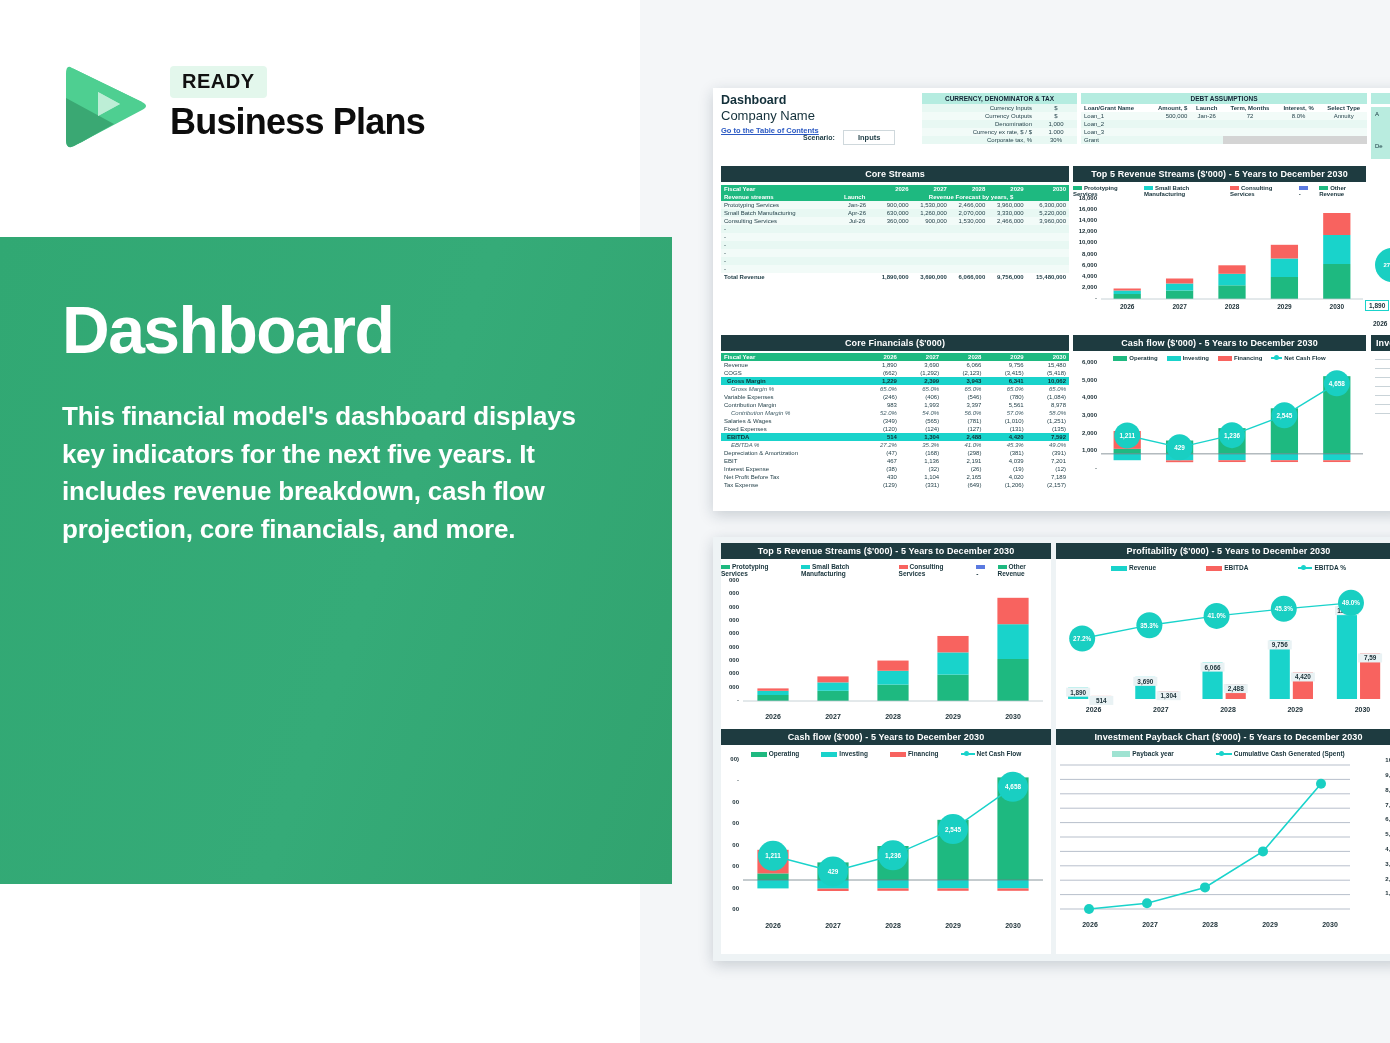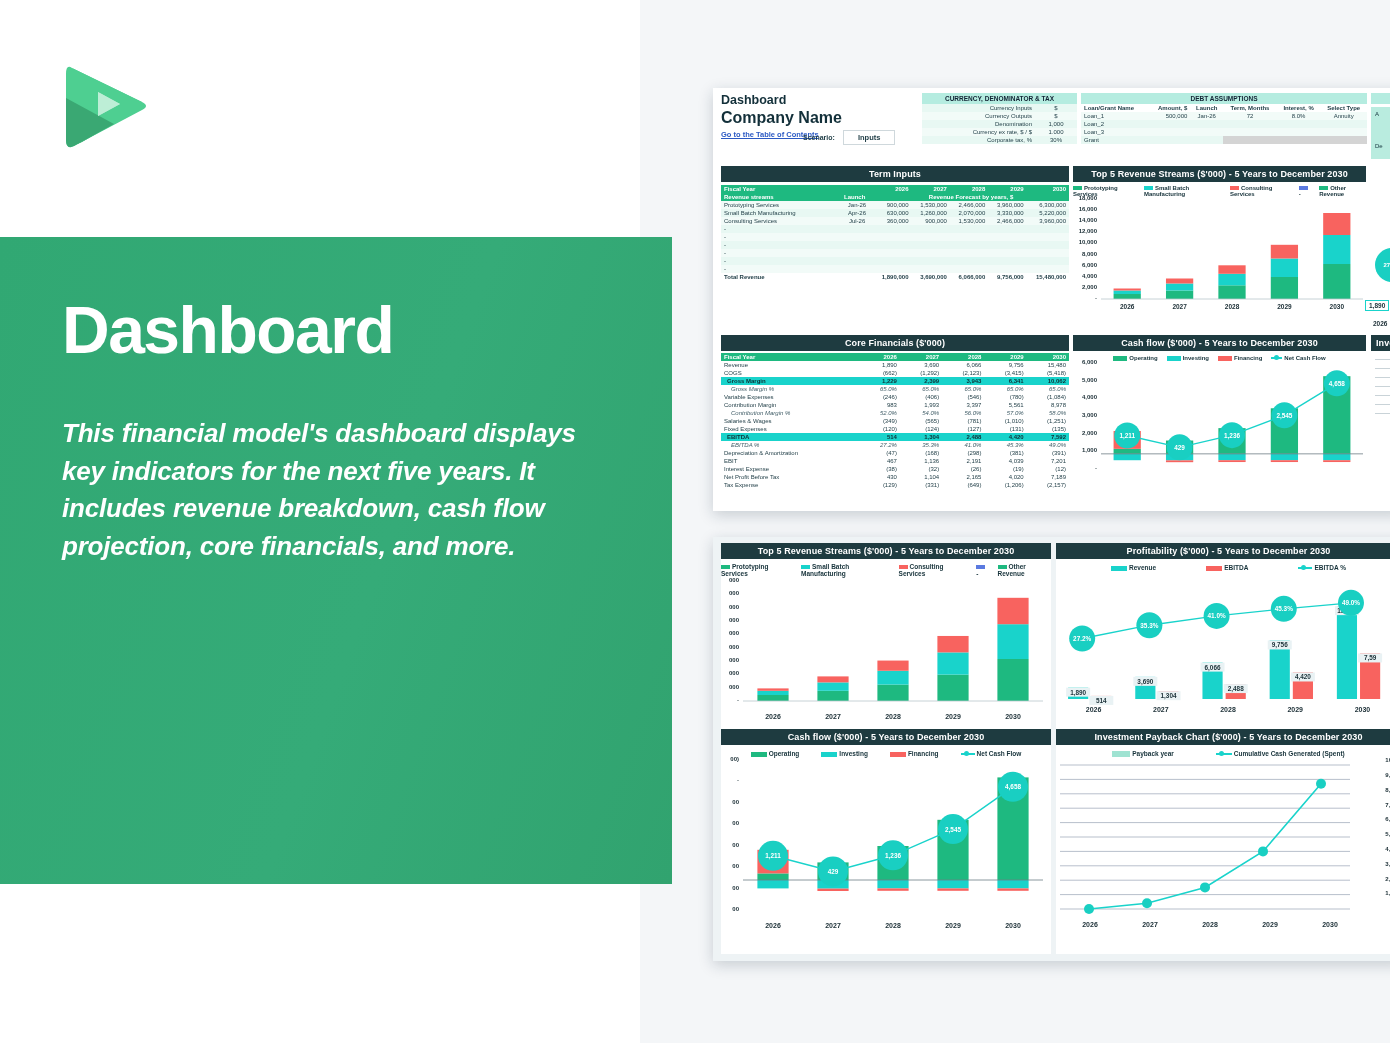--- a/index.html
+++ b/index.html
@@ -26,35 +26,35 @@
   
   .green-panel {
     position: absolute; left: 0; top: 237px; width: 672px; height: 647px;
     background: linear-gradient(110deg,#31a873 0%,#35ab78 55%,#31a36f 100%);
     padding: 60px 56px 0 62px;
   }
   .panel-title { color:#fff; font-size: 66px; font-weight: 800; letter-spacing:-1.5px; line-height:1; }
   .panel-p {
     color:#fff; font-size: 26px; font-weight: 600; line-height: 1.45; letter-spacing: -0.2px;
   }
-  .p1 { margin-top: 52px; font-style: italic; }
+  .p1 { margin-top: 35px; }
   .p2 { margin-top: 34px; }
 
   
   .shot {
     position: absolute; background:#fff; overflow:hidden;
     box-shadow: 0 4px 14px rgba(22,40,60,.20);
   }
   .shot-top { left: 713px; top: 88px; width: 690px; height: 423px; }
   .shot-bot { left: 713px; top: 537px; width: 690px; height: 424px; }
 
   
   .ss { position:relative; width:100%; height:100%; font-family:"Liberation Sans", sans-serif; }
   .hdr-title { font-size:12.5px; font-weight:700; color:#13303a; line-height:1.1; }
-  .hdr-sub { font-size:16px; font-weight:700; color:#13303a; line-height:1.25;}
+  .hdr-sub { font-size:13px; font-weight:400; color:#13303a; line-height:1.25;}
   .hdr-link { font-size:7.5px; font-weight:700; color:#2b59c3; text-decoration:underline; margin-top:2px; display:block;}
   .bandbar {
     background:#1e3b40; color:#fff; font-weight:700; text-align:center;
     font-size:9px; letter-spacing:.1px; padding:3px 0;
   }
   .mintbar { background:#b5ece0; color:#123; font-weight:700; font-size:6.5px; text-align:center; padding:2px 0;}
   .tealrow { background:#1eb980; color:#fff; font-weight:700; font-size:6px;}
   table.g { border-collapse:collapse; width:100%; font-size:6px; color:#1d3b44;}
   table.g td, table.g th { padding:1px 3px; }
   .num { text-align:right; }
@@ -83,20 +83,24 @@
       <svg width="90" height="92" viewBox="0 0 90 92">
         <path d="M8 14 L8 78 Q8 90 20 84 L44 70 L8 14 Z" fill="#3aa873"></path>
         <path d="M8 14 L78 46 Q90 52 78 58 L20 84 Q8 90 8 78 Z" fill="#4cc98c" opacity="0"></path>
         <path d="M10 10 L80 44 L48 62 Z" fill="#4ecf91"></path>
         <path d="M10 10 L80 44 Q88 48 80 52 L12 88 Q4 92 4 82 L4 16 Q4 6 10 10 Z" fill="#4ecf91"></path>
         <path d="M4 40 L4 82 Q4 92 12 88 L52 66 Z" fill="#3aa873"></path>
         <path d="M36 34 L58 46 L36 58 Z" fill="#ffffff" opacity=".55"></path>
         <path d="M36 34 L58 46 L36 58 Z" fill="#bdeed6"></path>
       </svg>
     </div>
+    <div class="logo-text">
+      <div class="ready-badge">READY</div>
+      <div class="bp-title">Business Plans</div>
+    </div>
   </div>
 
   <div class="green-panel">
     <div class="panel-title">Dashboard</div>
     <div class="panel-p p1">This financial model's dashboard displays key indicators for the next five years. It includes revenue breakdown, cash flow projection, core financials, and more.</div>
   </div>
 
   <div class="shot shot-top">
     <div class="ss">
 
@@ -186,21 +190,21 @@
 
       <div style="position:absolute;left:658px;top:5px;width:60px;">
         <div class="mintbar">WOR</div>
         <div style="background:#b9ecdf;height:52px;margin-top:3px;font-size:6px;color:#14343c;padding:4px;">
           <div>A</div>
           <div style="margin-top:26px;">De</div>
         </div>
       </div>
 
       <div style="position:absolute;left:8px;top:78px;width:348px;">
-        <div class="bandbar">Term Inputs</div>
+        <div class="bandbar">Core Streams</div>
         <table class="g" style="margin-top:3px;">
           <tbody>
               <tr class="tealrow">
             <td style="width:120px;">Fiscal Year</td>
             <td></td>
             <td class="num">2026</td>
             <td class="num">2027</td>
             <td class="num">2028</td>
             <td class="num">2029</td>
             <td class="num">2030</td>

